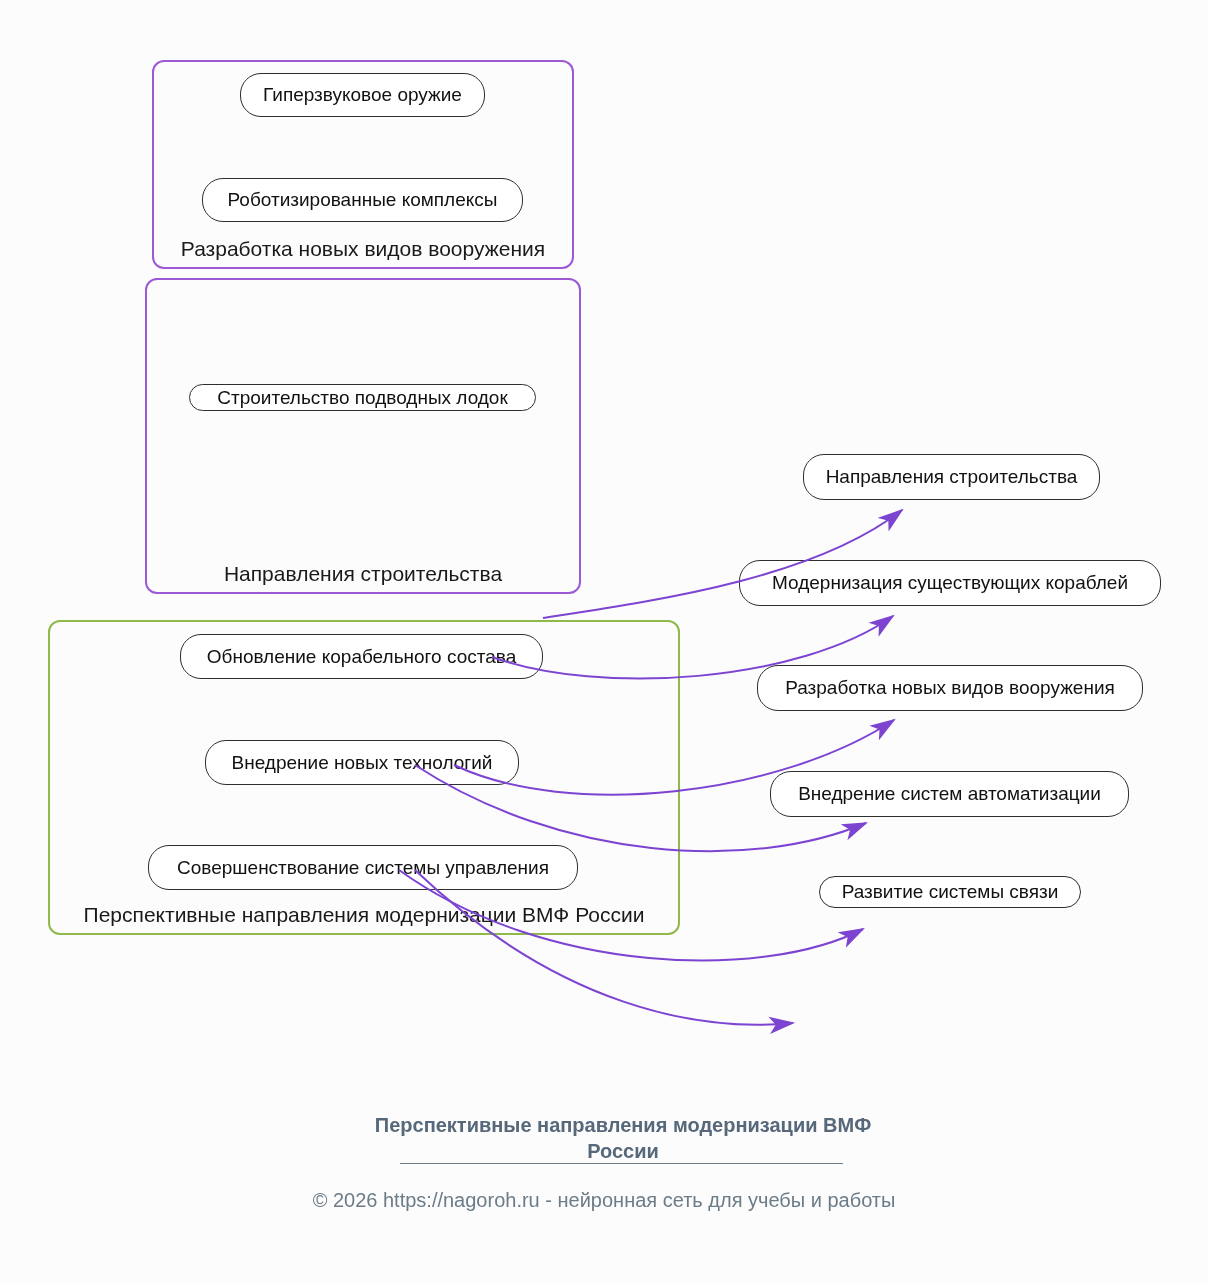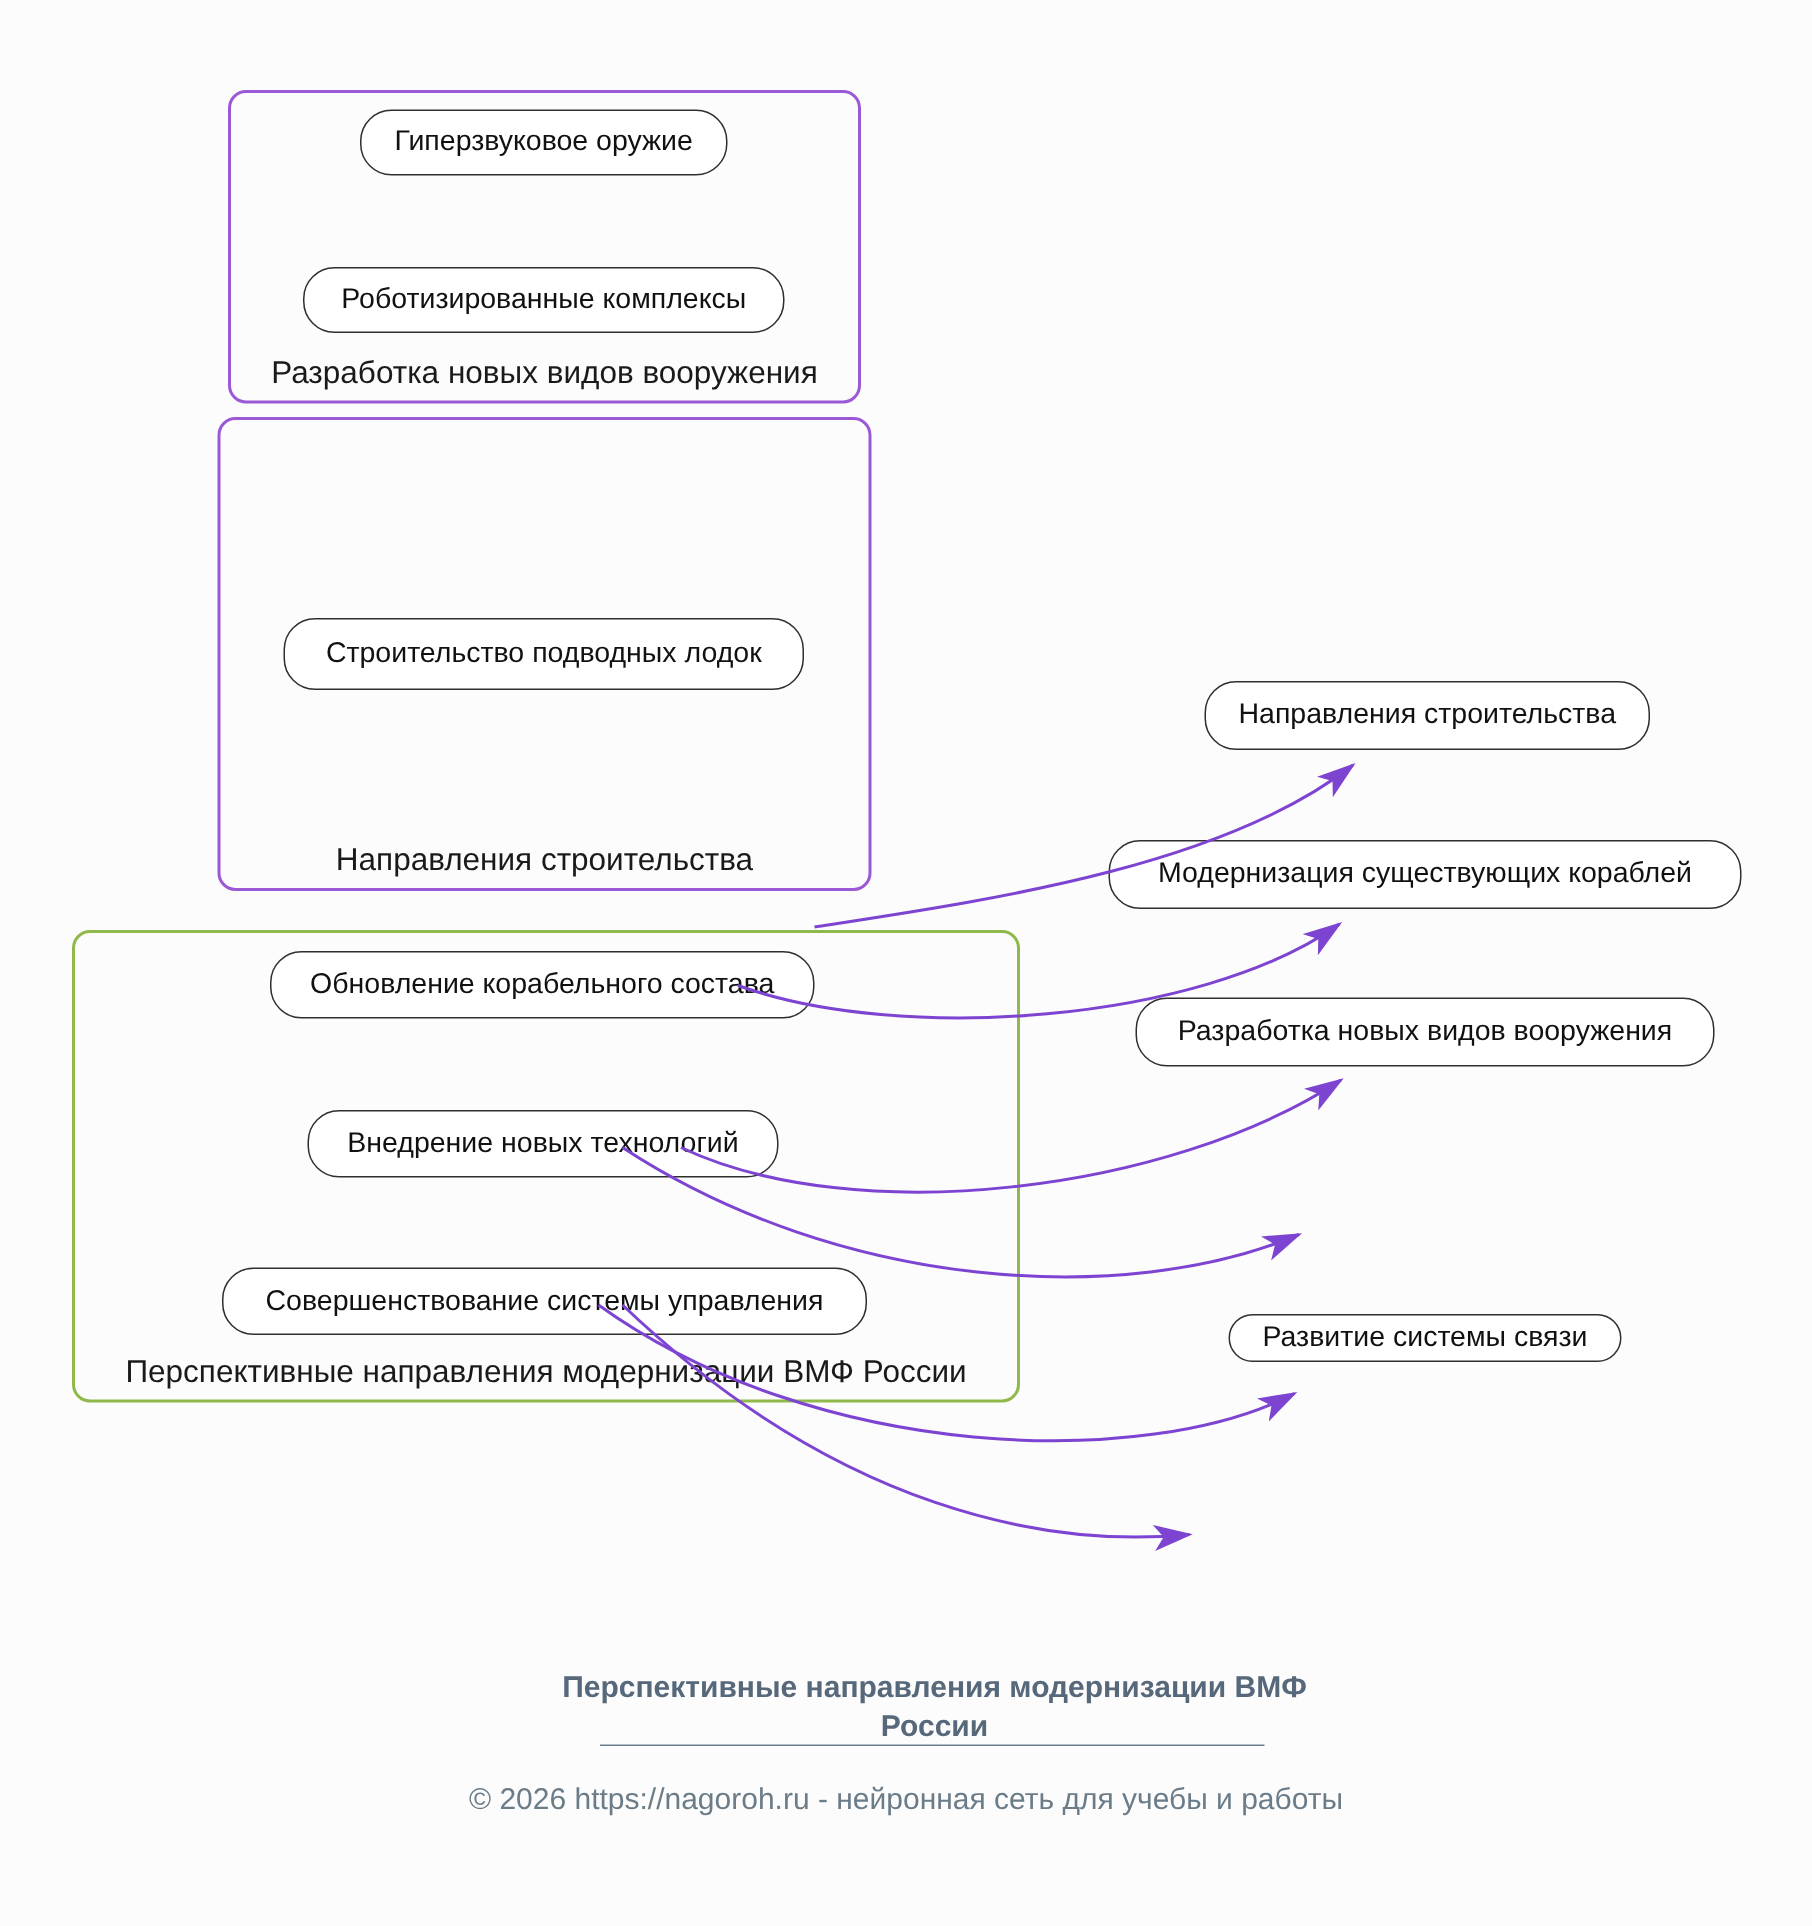--- a/index.html
+++ b/index.html
@@ -90,34 +90,35 @@
 
 <div class="canvas">
 
   <div class="group" style="left:152px; top:60px; width:418px; height:205px;">
     <div class="node" style="left:86px; top:11px; width:245px; height:44px;">Гиперзвуковое оружие</div>
     <div class="node" style="left:48px; top:116px; width:321px; height:44px;">Роботизированные комплексы</div>
     <div class="group-label">Разработка новых видов вооружения</div>
   </div>
 
   <div class="group" style="left:145px; top:278px; width:432px; height:312px;">
-    <div class="node" style="left:42px; top:132px; width:347px; height:48px;">Строительство подводных лодок</div>
+    <div class="node" style="left:42px; top:104px; width:347px; height:27px;">Строительство подводных лодок</div>
     <div class="group-label">Направления строительства</div>
   </div>
 
   <div class="group green" style="left:48px; top:620px; width:628px; height:311px;">
     <div class="node" style="left:130px; top:12px; width:363px; height:45px;">Обновление корабельного состава</div>
     <div class="node" style="left:155px; top:118px; width:314px; height:45px;">Внедрение новых технологий</div>
     <div class="node" style="left:98px; top:223px; width:430px; height:45px;">Совершенствование системы управления</div>
     <div class="group-label">Перспективные направления модернизации ВМФ России</div>
   </div>
 
   <div class="node" style="left:803px; top:454px; width:297px; height:46px;">Направления строительства</div>
   <div class="node" style="left:739px; top:560px; width:422px; height:46px;">Модернизация существующих кораблей</div>
   <div class="node" style="left:757px; top:665px; width:386px; height:46px;">Разработка новых видов вооружения</div>
+  <div class="node" style="left:770px; top:771px; width:359px; height:46px;">Внедрение систем автоматизации</div>
   <div class="node" style="left:819px; top:876px; width:262px; height:32px;">Развитие системы связи</div>
 
   <svg class="edges" width="1208" height="1284" viewBox="0 0 1208 1284">
     <defs>
       <marker id="arrow" markerUnits="userSpaceOnUse" markerWidth="26" markerHeight="18" viewBox="0 0 24 16" refX="22" refY="8" orient="auto">
         <path d="M0,0 L24,8 L0,16 L6,8 Z" fill="#7d44d2"></path>
       </marker>
     </defs>
     <path class="edge" marker-end="url(#arrow)" d="M543,618 C660,600 815,578 902,510"></path>
     <path class="edge" marker-end="url(#arrow)" d="M492,657 C600,696 800,682 893,616"></path>

